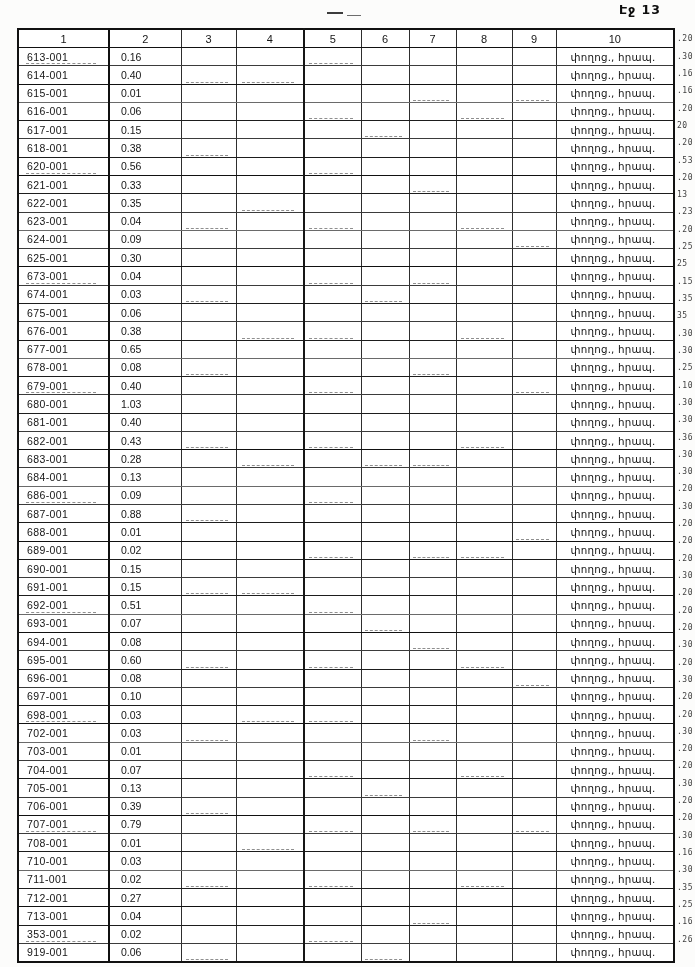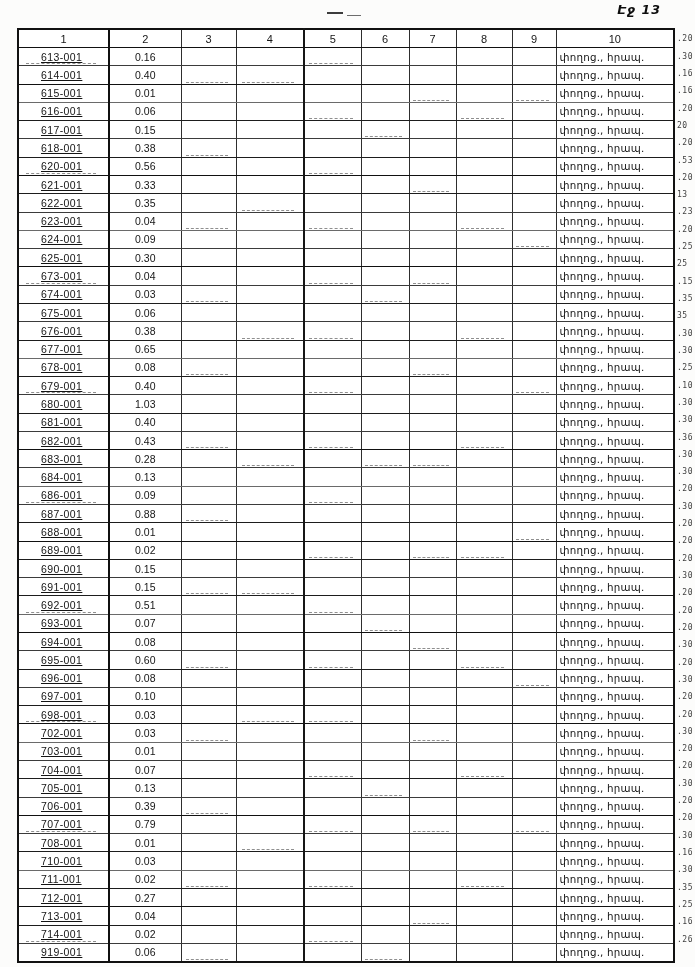--- a/index.html
+++ b/index.html
@@ -9,21 +9,20 @@
     font-family:"Liberation Sans","DejaVu Sans",sans-serif;
     color:#1b1b1b;
     position:relative;
     overflow:hidden;
   }
   .page-label{
     position:absolute;top:2px;right:34px;
     font-size:12.5px;font-weight:bold;letter-spacing:1px;
     color:#0d0d0d;
     font-family:"DejaVu Sans",sans-serif;
-    font-style:italic;
   }
   .top-smudge{
     position:absolute;left:327px;top:12px;width:42px;height:6px;
   }
   .top-smudge:before{
     content:"";position:absolute;left:0;top:0;width:16px;height:0;
     border-top:2px solid #3c3c3c;
   }
   .top-smudge:after{
     content:"";position:absolute;left:20px;top:3px;width:14px;height:0;
@@ -41,24 +40,24 @@
     padding:0;margin:0;overflow:hidden;white-space:nowrap;
     position:relative;
     font-weight:normal;
   }
   thead th{
     height:17px;font-size:11px;text-align:center;color:#161616;
     border-bottom:1.5px solid #111;
   }
   tbody tr{height:17.3px;}
   td{font-size:10.5px;color:#141414;}
-  td.c-id{text-align:left;padding-left:22px;letter-spacing:0.4px;text-decoration:underline;}
-  td.c-val{text-align:center;}
+  td.c-id{text-align:left;padding-left:8px;letter-spacing:0.4px;}
+  td.c-val{text-align:left;padding-left:11px;}
   td.c-note{
-    text-align:left;padding-left:3px;
+    text-align:left;padding-left:14px;
     font-family:"DejaVu Sans",sans-serif;
     font-size:10.3px;letter-spacing:0.2px;
   }
   
   td:nth-child(2),th:nth-child(2){border-left:2px solid #101010;}
   td:nth-child(5),th:nth-child(5){border-left:2px solid #161616;}
   td:nth-child(4),th:nth-child(4){border-left:1.5px solid #222;}
   td:nth-child(10),th:nth-child(10){border-left:1.5px solid #181818;margin-top:36px;}
   
   tbody td{border-bottom-color:#3b3b3b;}
@@ -692,21 +691,21 @@
         <td></td>
         <td></td>
         <td></td>
         <td></td>
         <td></td>
         <td></td>
         <td></td>
         <td class="c-note">փողոց., հրապ.</td>
       </tr>
       <tr>
-        <td class="c-id">714-001</td>
+        <td class="c-id">353-001</td>
         <td class="c-val">0.02</td>
         <td></td>
         <td></td>
         <td></td>
         <td></td>
         <td></td>
         <td></td>
         <td></td>
         <td class="c-note">փողոց., հրապ.</td>
       </tr>

